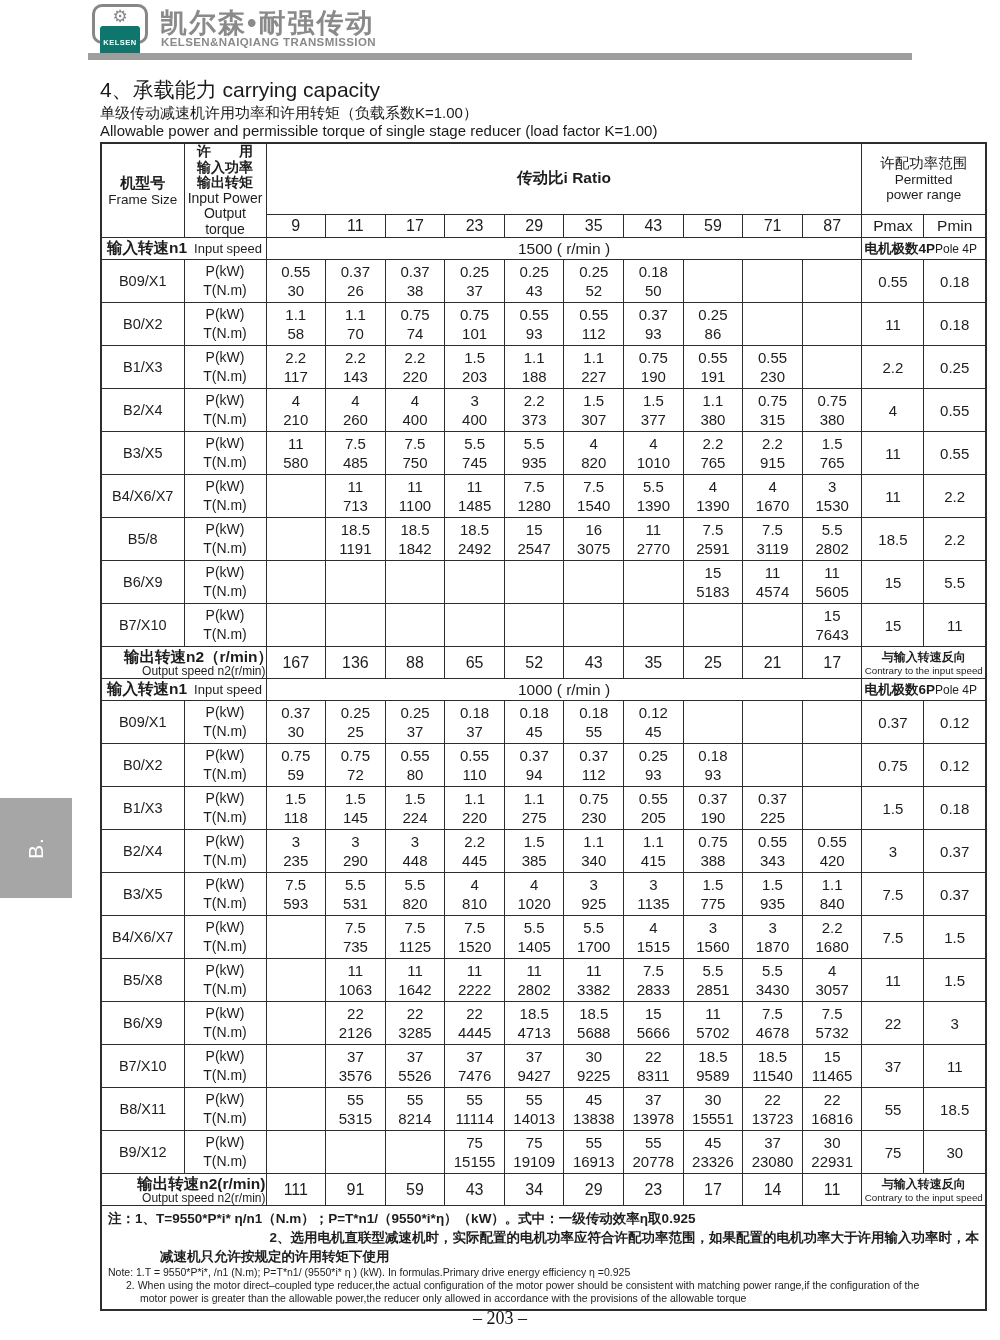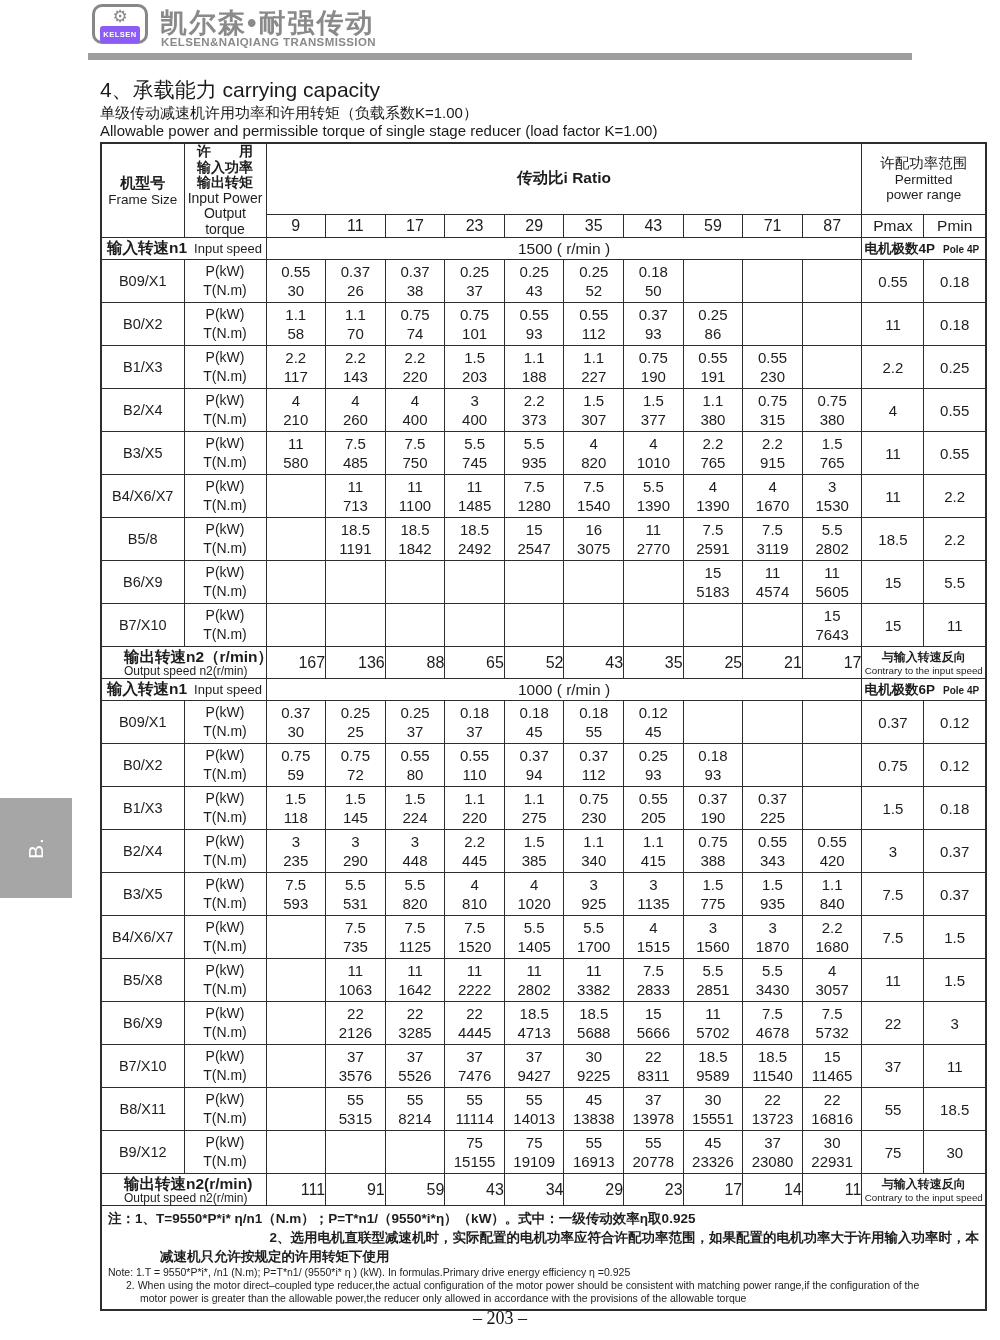--- a/index.html
+++ b/index.html
@@ -2,21 +2,21 @@
 <html><head>
 <meta charset="utf-8">
 <style>
   html,body{margin:0;padding:0;background:#ffffff;}
   body{width:1000px;height:1340px;position:relative;font-family:"Liberation Sans",sans-serif;color:#1d1d1d;overflow:hidden;}
 
   
   .logo-box{position:absolute;left:92px;top:4px;width:56px;height:40px;border:3px solid #878787;border-radius:10px;
     display:flex;flex-direction:column;align-items:center;justify-content:flex-start;box-sizing:border-box;}
   .gear{font-size:17px;line-height:17px;color:#878787;margin-top:1px;}
-  .logo-word{font-size:7.5px;font-weight:bold;color:#ffffff;background:#8b5cf6;border-radius:3px;padding:4px 3px;line-height:9px;margin-top:1px;letter-spacing:0.5px;}
+  .logo-word{font-size:7.5px;font-weight:bold;color:#ffffff;background:#0f766e;border-radius:3px;padding:12px 3px;line-height:9px;margin-top:1px;letter-spacing:0.5px;}
   .brand-cn{position:absolute;left:160px;top:5px;font-size:27px;font-weight:bold;color:#8a8a8a;letter-spacing:2px;}
   .brand-en{position:absolute;left:161px;top:36px;font-size:11.5px;font-weight:bold;color:#8a8a8a;letter-spacing:0.4px;}
   .brand-bar{position:absolute;left:88px;top:53px;width:824px;height:7px;background:#9e9e9e;}
 
   
   .heading{position:absolute;left:100px;top:76px;font-size:21px;color:#1a1a1a;}
   .subtitle-cn{position:absolute;left:100px;top:104px;font-size:15px;color:#1a1a1a;}
   .subtitle-en{position:absolute;left:100px;top:122px;font-size:15px;color:#1a1a1a;}
 
   
@@ -37,33 +37,33 @@
   .th-num{font-size:16px;font-weight:normal;}
   .th-pm{font-size:15.5px;font-weight:normal;}
 
   tr.speed-row{height:22px;}
   .speed-label{text-align:left;padding-left:5px;white-space:nowrap;}
   .speed-label .cn{font-size:15.5px;font-weight:bold;margin-top:46px;}
   .speed-label .en{font-size:13px;font-weight:normal;margin-left:7px;}
   .speed-val{font-size:15.5px;}
   .pole{text-align:left;padding-left:2px;white-space:nowrap;}
   .pole .cn{font-size:13.5px;font-weight:bold;margin-top:36px;}
-  .pole .en{font-size:10px;font-weight:bold;margin-left:8px;}
+  .pole .en{font-size:12px;font-weight:normal;}
 
   tr.data-row{height:43px;}
   td.frame{font-size:14.5px;margin-left:6px;}
   td.pt div{font-size:14px;line-height:19px;height:19px;text-align:center;}
   td.val div{font-size:15px;line-height:19px;height:19px;}
   td.pm{font-size:15px;}
 
   tr.output-row{height:32px;}
-  .out-label{text-align:left;padding-left:22px;white-space:nowrap;}
+  .out-label{text-align:right;padding-left:22px;white-space:nowrap;}
   .out-label .cn{font-size:15.5px;font-weight:bold;line-height:17px;}
   .out-label .en{font-size:12px;font-weight:normal;line-height:13px;}
-  .out-val{font-size:16px;text-align:right;}
+  .out-val{font-size:16px;}
   .contrary .cn{font-size:12px;font-weight:bold;line-height:16px;}
   .contrary .en{font-size:9.8px;font-weight:normal;line-height:11px;}
 
   td.notes-cell{text-align:left;padding:3px 6px 4px 6px;}
   .note-cn{font-size:13.5px;font-weight:bold;line-height:19px;}
   .note-en{font-size:10.5px;font-weight:normal;line-height:13px;}
   .note-cn.ind1{padding-left:26px;text-align:right;} .note-cn.ind2{padding-left:52px;}
   .note-en.ind1{padding-left:18px;} .note-en.ind2{padding-left:32px;}
 
   

